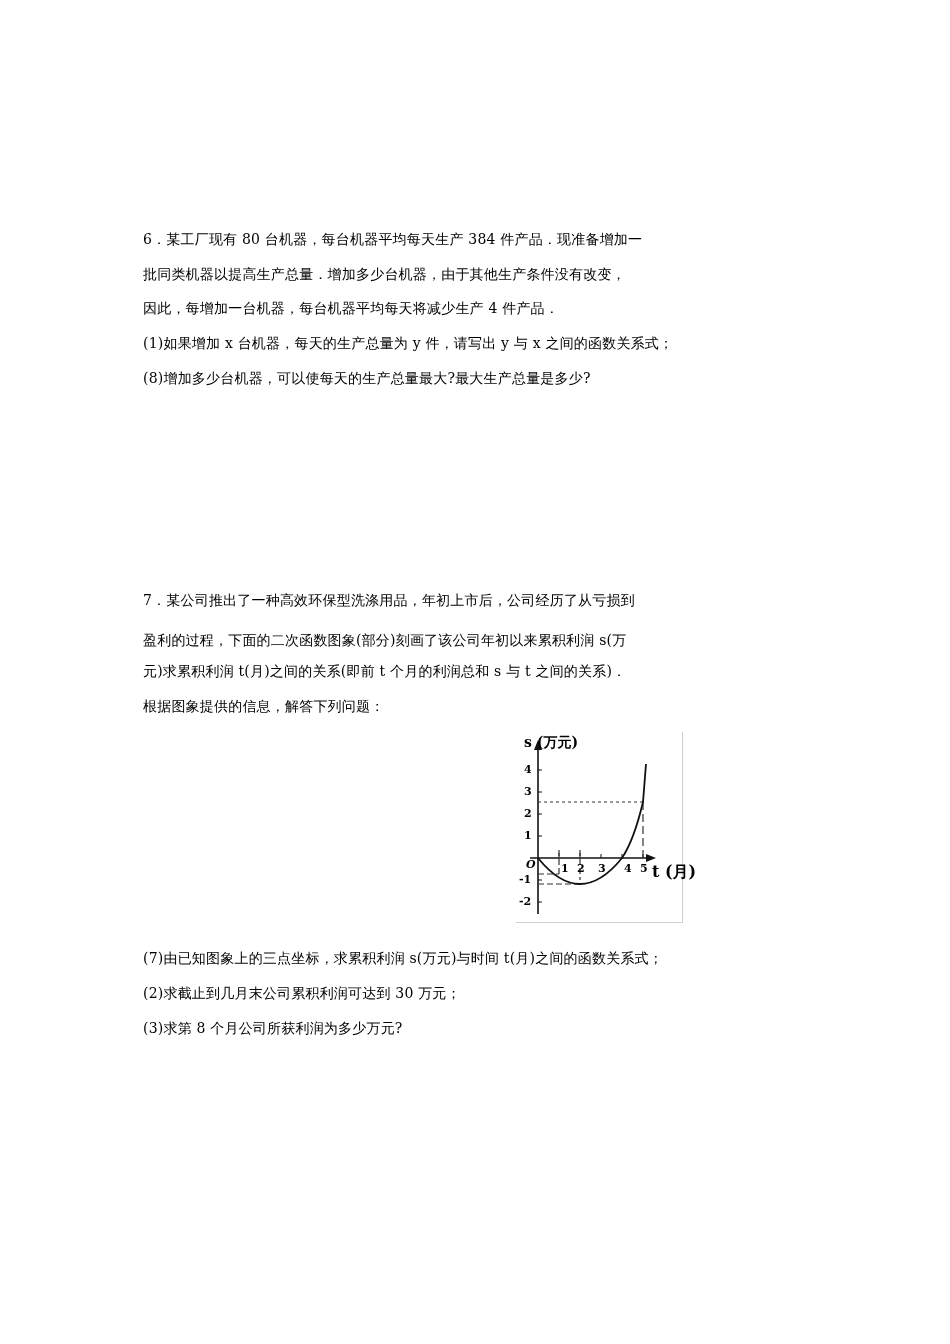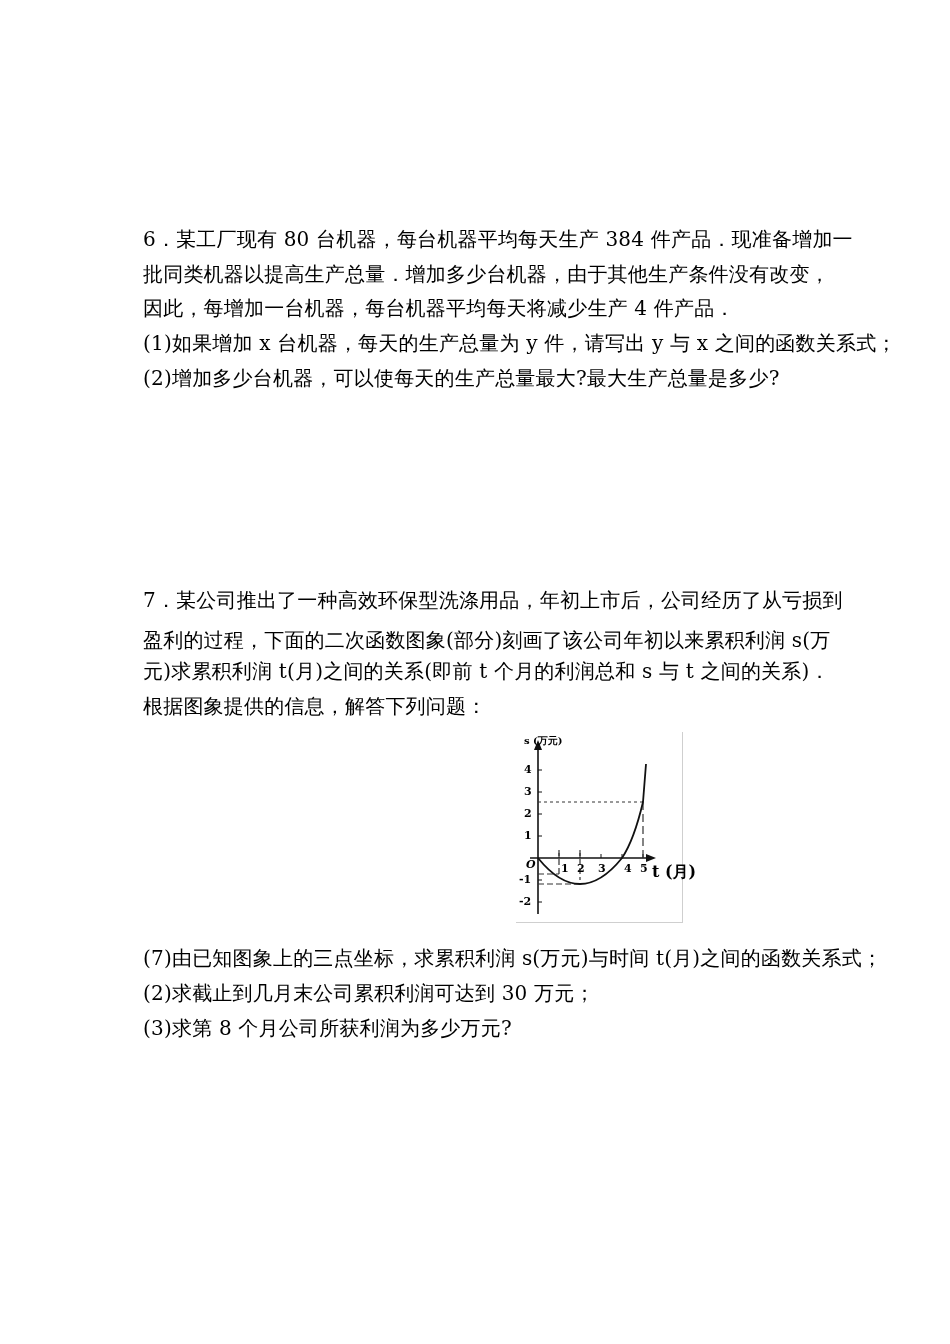--- a/index.html
+++ b/index.html
@@ -1,29 +1,29 @@
 <!DOCTYPE html>
 <html><head>
 <meta charset="utf-8">
 <style>
   html, body { margin:0; padding:0; background:#ffffff; }
   body { width:950px; height:1344px; position:relative; font-family:"DejaVu Serif", "Liberation Serif", serif; color:#000; }
-  .line { position:absolute; left:143px; font-size:20px; line-height:24px; white-space:nowrap; letter-spacing:0.2px; }
+  .line { position:absolute; left:143px; font-size:14px; line-height:24px; white-space:nowrap; letter-spacing:0.2px; }
   .graph { position:absolute; left:516px; top:732px; width:166px; height:190px; border-right:1px solid #cfcfcf; border-bottom:1px solid #cfcfcf; }
   .graph svg { position:absolute; left:0; top:0; }
 </style>
 </head>
 <body>
 
 <div>
   <div class="line" style="top:227px;">6．某工厂现有 80 台机器，每台机器平均每天生产 384 件产品．现准备增加一</div>
   <div class="line" style="top:262px;">批同类机器以提高生产总量．增加多少台机器，由于其他生产条件没有改变，</div>
   <div class="line" style="top:296px;">因此，每增加一台机器，每台机器平均每天将减少生产 4 件产品．</div>
   <div class="line" style="top:331px;">(1)如果增加 x 台机器，每天的生产总量为 y 件，请写出 y 与 x 之间的函数关系式；</div>
-  <div class="line" style="top:366px;">(2)增加多少台机器，可以使每天的生产总量最大?最大生产总量是多少?</div>
+  <div class="line" style="top:366px;">(8)增加多少台机器，可以使每天的生产总量最大?最大生产总量是多少?</div>
 </div>
 
 <div>
   <div class="line" style="top:588px;">7．某公司推出了一种高效环保型洗涤用品，年初上市后，公司经历了从亏损到</div>
   <div class="line" style="top:628px;">盈利的过程，下面的二次函数图象(部分)刻画了该公司年初以来累积利润 s(万</div>
   <div class="line" style="top:659px;">元)求累积利润 t(月)之间的关系(即前 t 个月的利润总和 s 与 t 之间的关系)．</div>
   <div class="line" style="top:694px;">根据图象提供的信息，解答下列问题：</div>
 
   <div class="graph">
     <svg width="166" height="190" viewBox="0 0 166 190">
@@ -48,21 +48,21 @@
 
       <line x1="22" y1="70" x2="127" y2="70" stroke="#333" stroke-width="1" stroke-dasharray="3,3"></line>
       <line x1="127" y1="70" x2="127" y2="126" stroke="#333" stroke-width="1.2" stroke-dasharray="8,4"></line>
       <line x1="43" y1="118" x2="43" y2="142" stroke="#333" stroke-width="1.2" stroke-dasharray="6,3"></line>
       <line x1="22" y1="142" x2="43" y2="142" stroke="#333" stroke-width="1.2" stroke-dasharray="6,3"></line>
       <line x1="64" y1="118" x2="64" y2="148" stroke="#333" stroke-width="1.2" stroke-dasharray="6,3"></line>
       <line x1="22" y1="152" x2="64" y2="152" stroke="#333" stroke-width="1.2" stroke-dasharray="6,3"></line>
 
       <path d="M22,126 Q64,178 106,126 Q118,108 127,70 L130,32" fill="none" stroke="#111" stroke-width="1.8"></path>
     </svg>
-    <span style="position:absolute;left:8px;top:2px;font-size:10px;font-weight:bold;">s (万元)</span>
+    <span style="position:absolute;left:8px;top:2px;font-size:14px;font-weight:bold;">s (万元)</span>
     <span style="position:absolute;left:8px;top:31px;font-size:11px;font-weight:bold;">4</span>
     <span style="position:absolute;left:8px;top:53px;font-size:11px;font-weight:bold;">3</span>
     <span style="position:absolute;left:8px;top:75px;font-size:11px;font-weight:bold;">2</span>
     <span style="position:absolute;left:8px;top:97px;font-size:11px;font-weight:bold;">1</span>
     <span style="position:absolute;left:10px;top:126px;font-size:11px;font-weight:bold;font-style:italic;">O</span>
     <span style="position:absolute;left:3px;top:141px;font-size:11px;font-weight:bold;">-1</span>
     <span style="position:absolute;left:3px;top:163px;font-size:11px;font-weight:bold;">-2</span>
     <span style="position:absolute;left:45px;top:130px;font-size:11px;font-weight:bold;">1</span>
     <span style="position:absolute;left:61px;top:130px;font-size:11px;font-weight:bold;">2</span>
     <span style="position:absolute;left:82px;top:130px;font-size:11px;font-weight:bold;">3</span>

